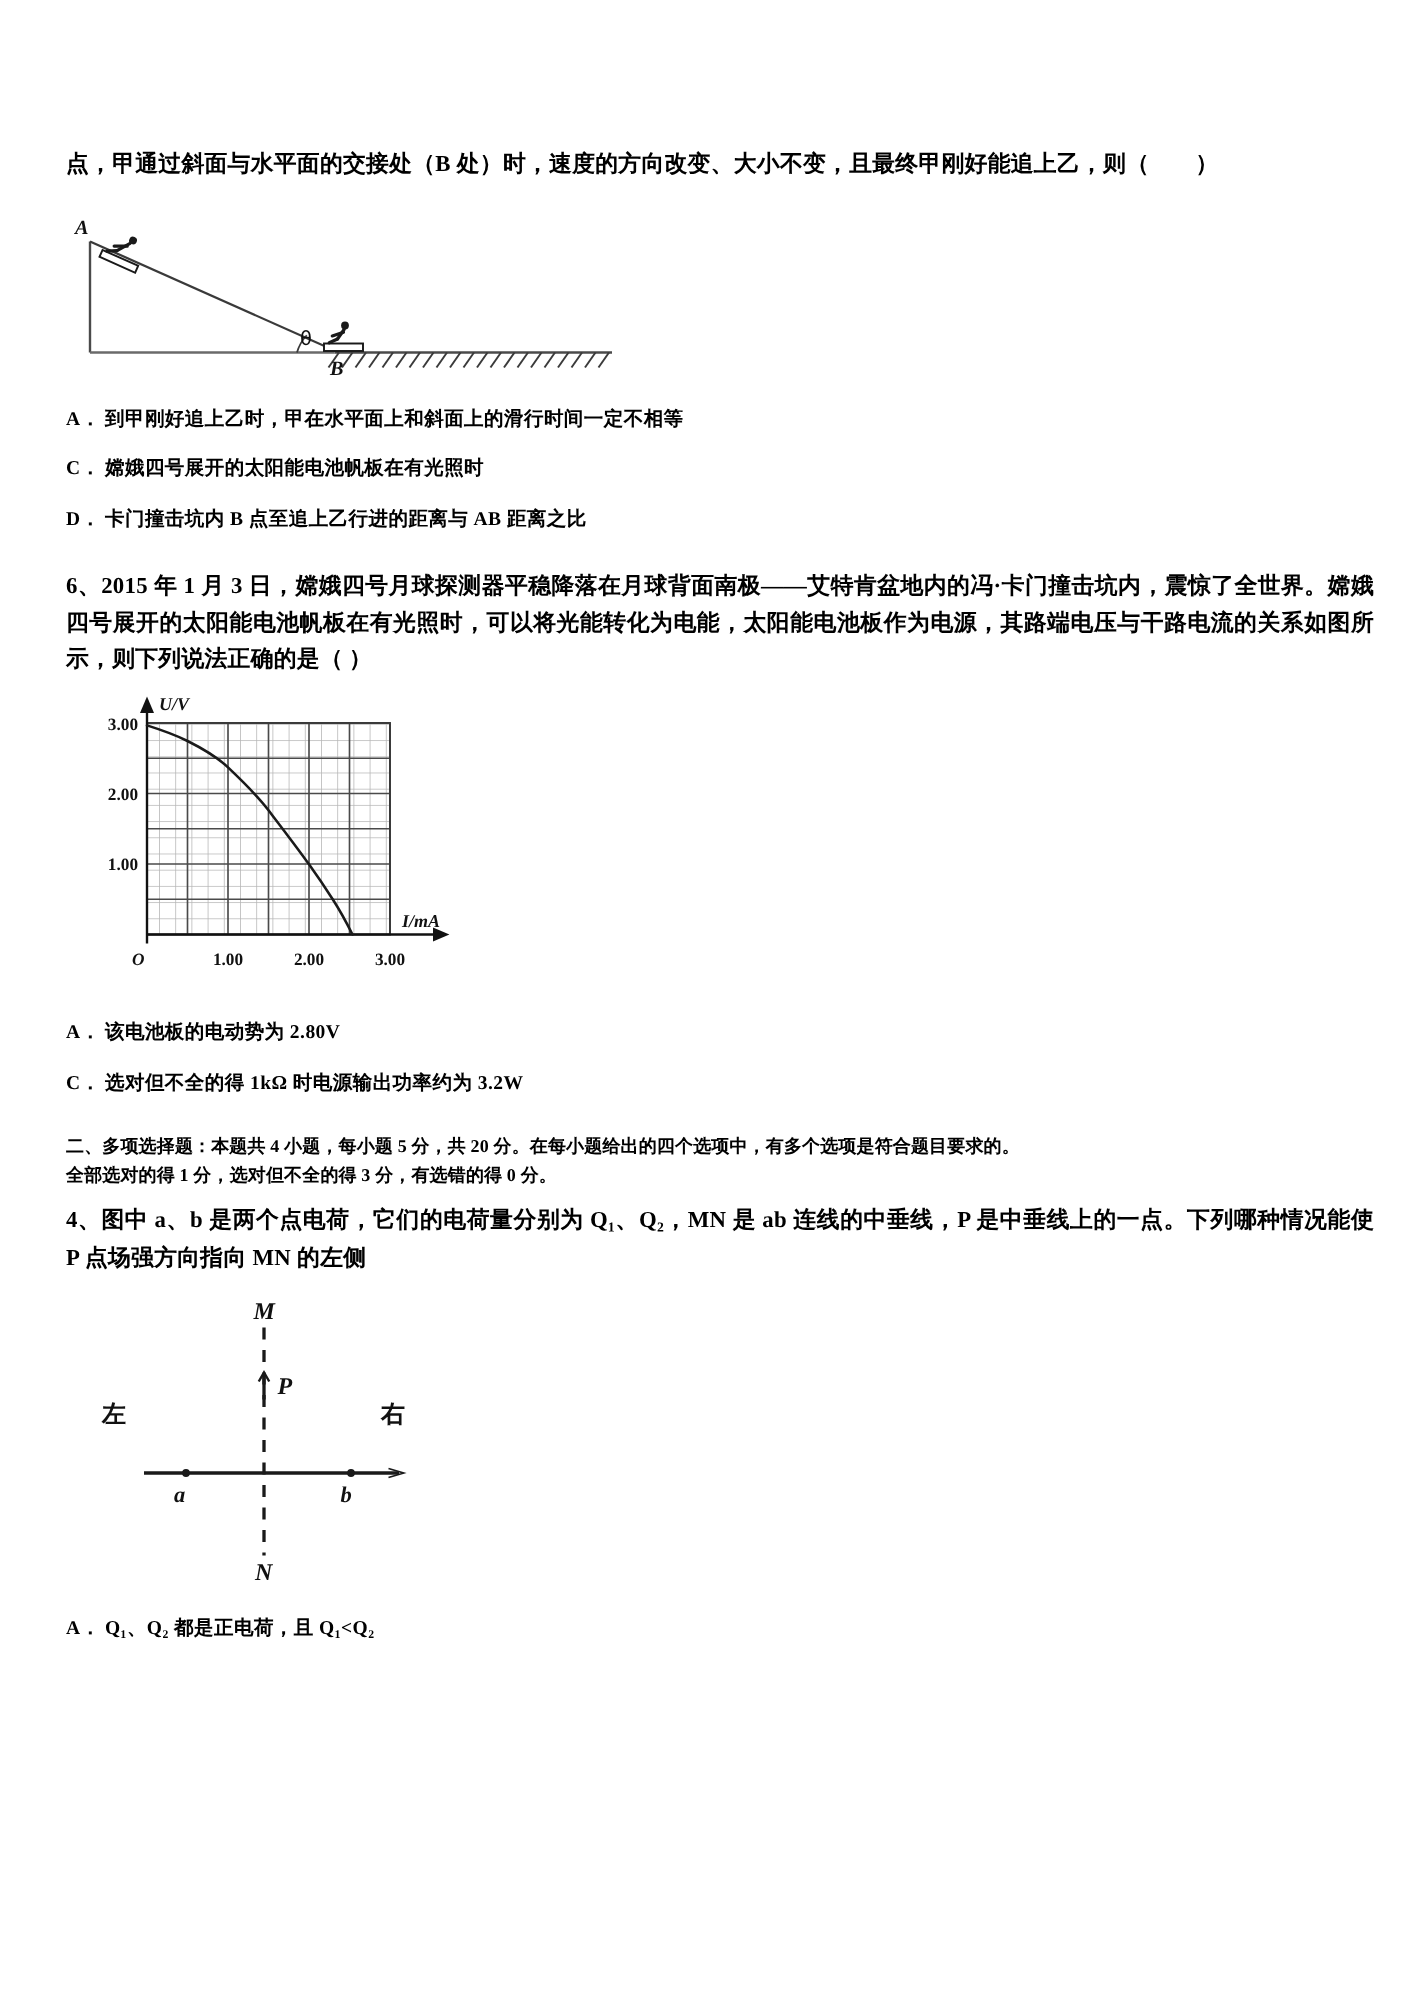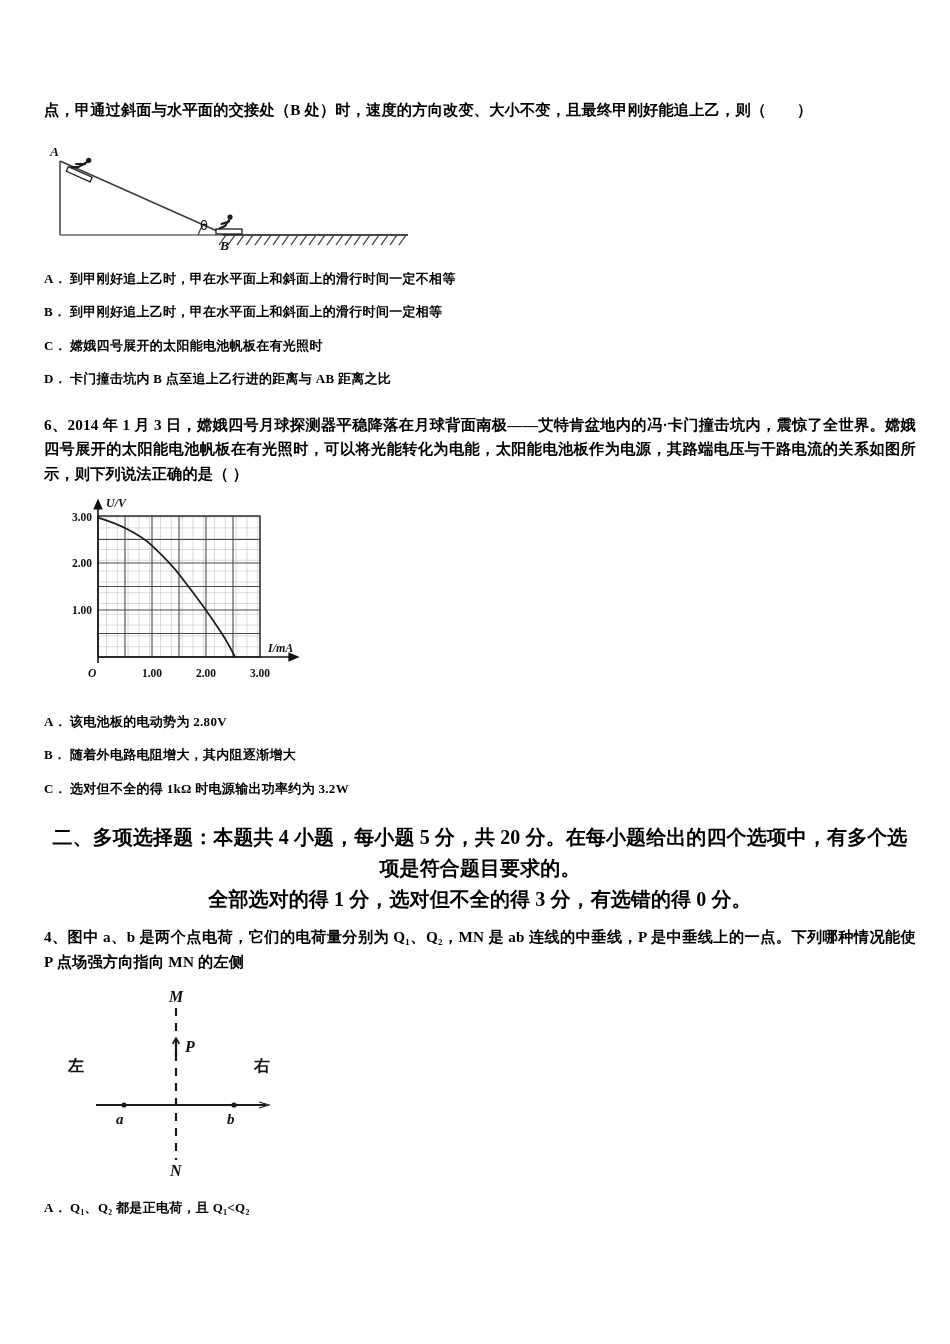--- a/index.html
+++ b/index.html
@@ -48,26 +48,25 @@
     margin: 0 0 14px 0;
     letter-spacing: 0.3px;
   }
   .opt .lab {
     display: inline-block;
     min-width: 26px;
     font-family: "Liberation Serif", serif;
   }
 
   .sec-head {
-    font-size: 20px;
+    font-size: 12px;
     line-height: 1.55;
     font-weight: 650;
     margin: 0;
     letter-spacing: 0.1px;
-    text-align: center;
   }
 
   .spacer-sm { height: 10px; }
 
   
   .fig-incline {
     position: relative;
     width: 400px;
     height: 120px;
     margin: 12px 0 14px 4px;
@@ -164,32 +163,29 @@
         <text class="gtext" x="2" y="21" font-size="13.5" fill="#111" font-style="normal">A</text>
         <text class="gtext" x="172" y="115" font-size="13.5" fill="#111" font-style="normal">B</text>
         <text x="152" y="95" font-size="13" fill="#111" font-family="DejaVu Sans, sans-serif">θ</text>
       </svg>
     </div>
 
     <p class="opt">
       <span class="lab">A．</span><span>到甲刚好追上乙时，甲在水平面上和斜面上的滑行时间一定不相等</span>
     </p>
     <p class="opt">
-      <span class="lab">B．</span><span>到甲刚好追上乙时，甲在水平面上和斜面上的滑行时间一定相等</span>
-    </p>
-    <p class="opt">
       <span class="lab">C．</span><span>嫦娥四号展开的太阳能电池帆板在有光照时</span>
     </p>
     <p class="opt">
       <span class="lab">D．</span><span>卡门撞击坑内 B 点至追上乙行进的距离与 AB 距离之比</span>
     </p>
 
     <div class="spacer-sm"></div>
 
-    <p class="qline stem">6、2014 年 1 月 3 日，嫦娥四号月球探测器平稳降落在月球背面南极——艾特肯盆地内的冯·卡门撞击坑内，震惊了全世界。嫦娥四号展开的太阳能电池帆板在有光照时，可以将光能转化为电能，太阳能电池板作为电源，其路端电压与干路电流的关系如图所示，则下列说法正确的是（ ）</p>
+    <p class="qline stem">6、2015 年 1 月 3 日，嫦娥四号月球探测器平稳降落在月球背面南极——艾特肯盆地内的冯·卡门撞击坑内，震惊了全世界。嫦娥四号展开的太阳能电池帆板在有光照时，可以将光能转化为电能，太阳能电池板作为电源，其路端电压与干路电流的关系如图所示，则下列说法正确的是（ ）</p>
 
     <div class="fig-graph">
       <svg width="320" height="205" viewBox="0 0 320 205">
         <defs>
 
           <pattern id="minorGrid" width="10.8" height="10.8" patternUnits="userSpaceOnUse">
             <rect width="10.8" height="10.8" fill="#ffffff"></rect>
             <path d="M 10.8 0 L 0 0 0 10.8" fill="none" stroke="#b5b5b5" stroke-width="1"></path>
           </pattern>
           <marker id="arrowEnd" markerWidth="9" markerHeight="9" refX="1" refY="3" orient="auto">
@@ -240,23 +236,20 @@
 
         <text class="gtext" x="36" y="182" font-size="11.5" fill="#111">O</text>
 
         <text class="gtext" x="54" y="12" font-size="12" fill="#111">U/V</text>
         <text class="gtext" x="216" y="157" font-size="12" fill="#111">I/mA</text>
       </svg>
     </div>
 
     <p class="opt">
       <span class="lab">A．</span><span>该电池板的电动势为 2.80V</span>
-    </p>
-    <p class="opt">
-      <span class="lab">B．</span><span>随着外电路电阻增大，其内阻逐渐增大</span>
     </p>
     <p class="opt">
       <span class="lab">C．</span><span>选对但不全的得 1kΩ 时电源输出功率约为 3.2W</span>
     </p>
 
     <div class="spacer-sm"></div>
 
     <p class="sec-head">二、多项选择题：本题共 4 小题，每小题 5 分，共 20 分。在每小题给出的四个选项中，有多个选项是符合题目要求的。</p>
     <p class="sec-head">全部选对的得 1 分，选对但不全的得 3 分，有选错的得 0 分。</p>
 

